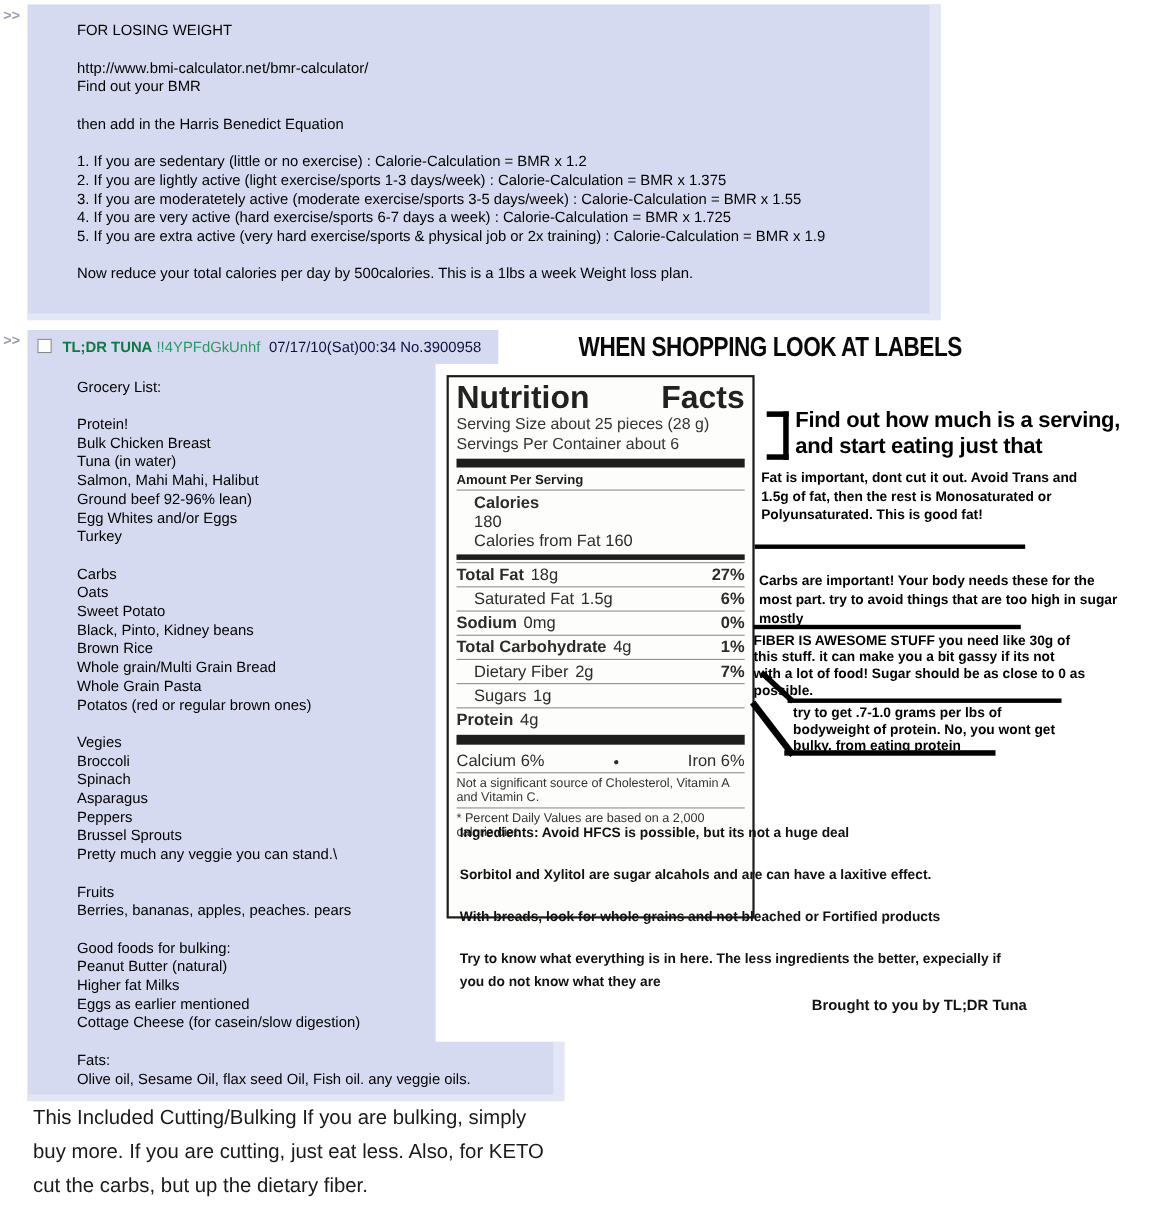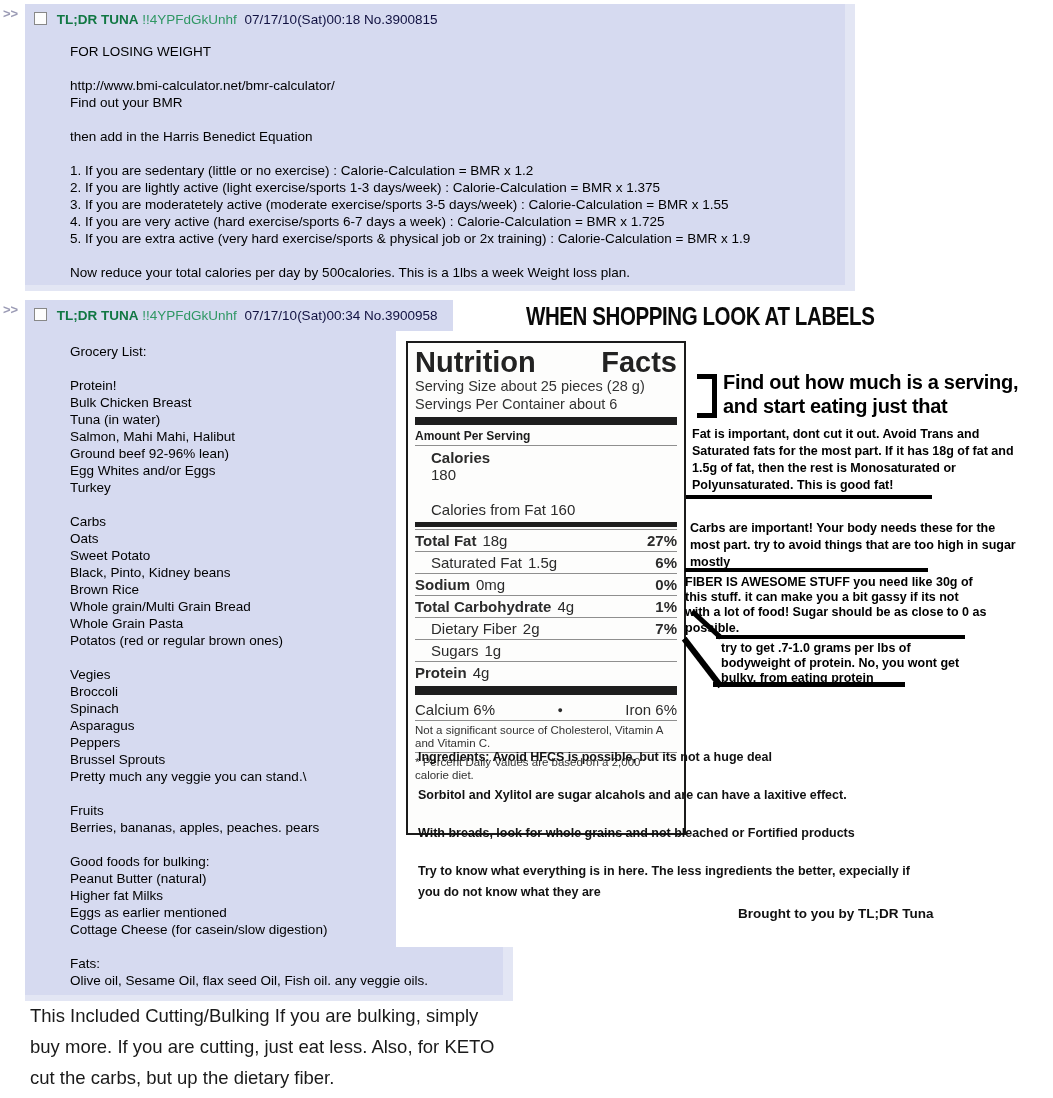--- a/index.html
+++ b/index.html
@@ -37,21 +37,21 @@
   .nf-title{display:flex;justify-content:space-between;font-size:29px;font-weight:bold;line-height:31px;color:#222;}
   .nf-serving{font-size:14.5px;line-height:17.5px;color:#333;}
   .bar{background:#1e1e1e;}
   .bar8{height:8px;margin:4px 0 3px;}
   .bar5{height:5px;margin:2px 0 2px;}
   .bar9{height:9px;margin:3px 0 3px;}
   .nf-amount{font-size:12px;font-weight:bold;padding:1px 0 2px;color:#1c1c1c;}
   .nf-cal{display:flex;align-items:baseline;font-size:15px;border-top:1px solid #8f8f8f;padding:3px 0 2px;flex-direction:column;}
   .nf-cal .b{font-weight:bold;}
   .cal-val{margin-left:6px;}
-  .cal-fat{margin-left:16px;margin-top:18px;}
+  .cal-fat{margin-left:16px;}
   .nf-dv{text-align:right;font-size:12px;font-weight:bold;padding:2px 0 3px;color:#1c1c1c;}
   .nrow{display:flex;align-items:flex-start;border-top:1px solid #8f8f8f;padding:2px 0 2px;font-size:15px;min-height:17px;}
   .nrow .nname{font-weight:bold;}
   .nrow.sub .nname{font-weight:normal;padding-left:16px;}
   .namt{margin-left:6px;}
   .npct{margin-left:auto;font-weight:bold;}
   .nf-minerals{display:flex;justify-content:space-between;align-items:center;font-size:15px;padding:3px 0 2px;}
   .nf-minerals .dot{font-size:9px;}
   .nf-foot{border-top:1px solid #8f8f8f;font-size:11.5px;line-height:13px;padding:3px 0 2px;color:#333;}
 
@@ -83,26 +83,20 @@
   #footer-text > div{white-space:pre;}
 </style>
 </head>
 <body>
 
 <div id="canvas">
 
   <div class="quote-arrow" id="qa1">&gt;&gt;</div>
 
   <div class="post" id="post1">
-    <div class="post-header">
-      <span class="checkbox"></span>
-      <span class="poster-name">TL;DR TUNA</span>
-      <span class="tripcode">!!4YPFdGkUnhf</span>
-      <span class="post-meta">07/17/10(Sat)00:18 No.3900815</span>
-    </div>
     <div class="post-body">
         <div>FOR LOSING WEIGHT</div>
         <div></div>
         <div>http://www.bmi-calculator.net/bmr-calculator/</div>
         <div>Find out your BMR</div>
         <div></div>
         <div>then add in the Harris Benedict Equation</div>
         <div></div>
         <div>1. If you are sedentary (little or no exercise) : Calorie-Calculation = BMR x 1.2</div>
         <div>2. If you are lightly active (light exercise/sports 1-3 days/week) : Calorie-Calculation = BMR x 1.375</div>
@@ -234,21 +228,20 @@
     <div class="nf-foot">* Percent Daily Values are based on a 2,000 calorie diet.</div>
   </div>
 
   <div id="bracket-icon"></div>
   <div class="note" id="note-serving">
       <div>Find out how much is a serving,</div>
       <div>and start eating just that</div>
     </div>
   <div class="note" id="note-fat">
       <div>Fat is important, dont cut it out. Avoid Trans and</div>
-      <div>Saturated fats for the most part. If it has 18g of fat and</div>
       <div>1.5g of fat, then the rest is Monosaturated or</div>
       <div>Polyunsaturated. This is good fat!</div>
     </div>
   <div class="hline" id="line-fat"></div>
   <div class="note" id="note-carbs">
       <div>Carbs are important! Your body needs these for the</div>
       <div>most part. try to avoid things that are too high in sugar</div>
       <div>mostly</div>
     </div>
   <div class="hline" id="line-carbs"></div>

